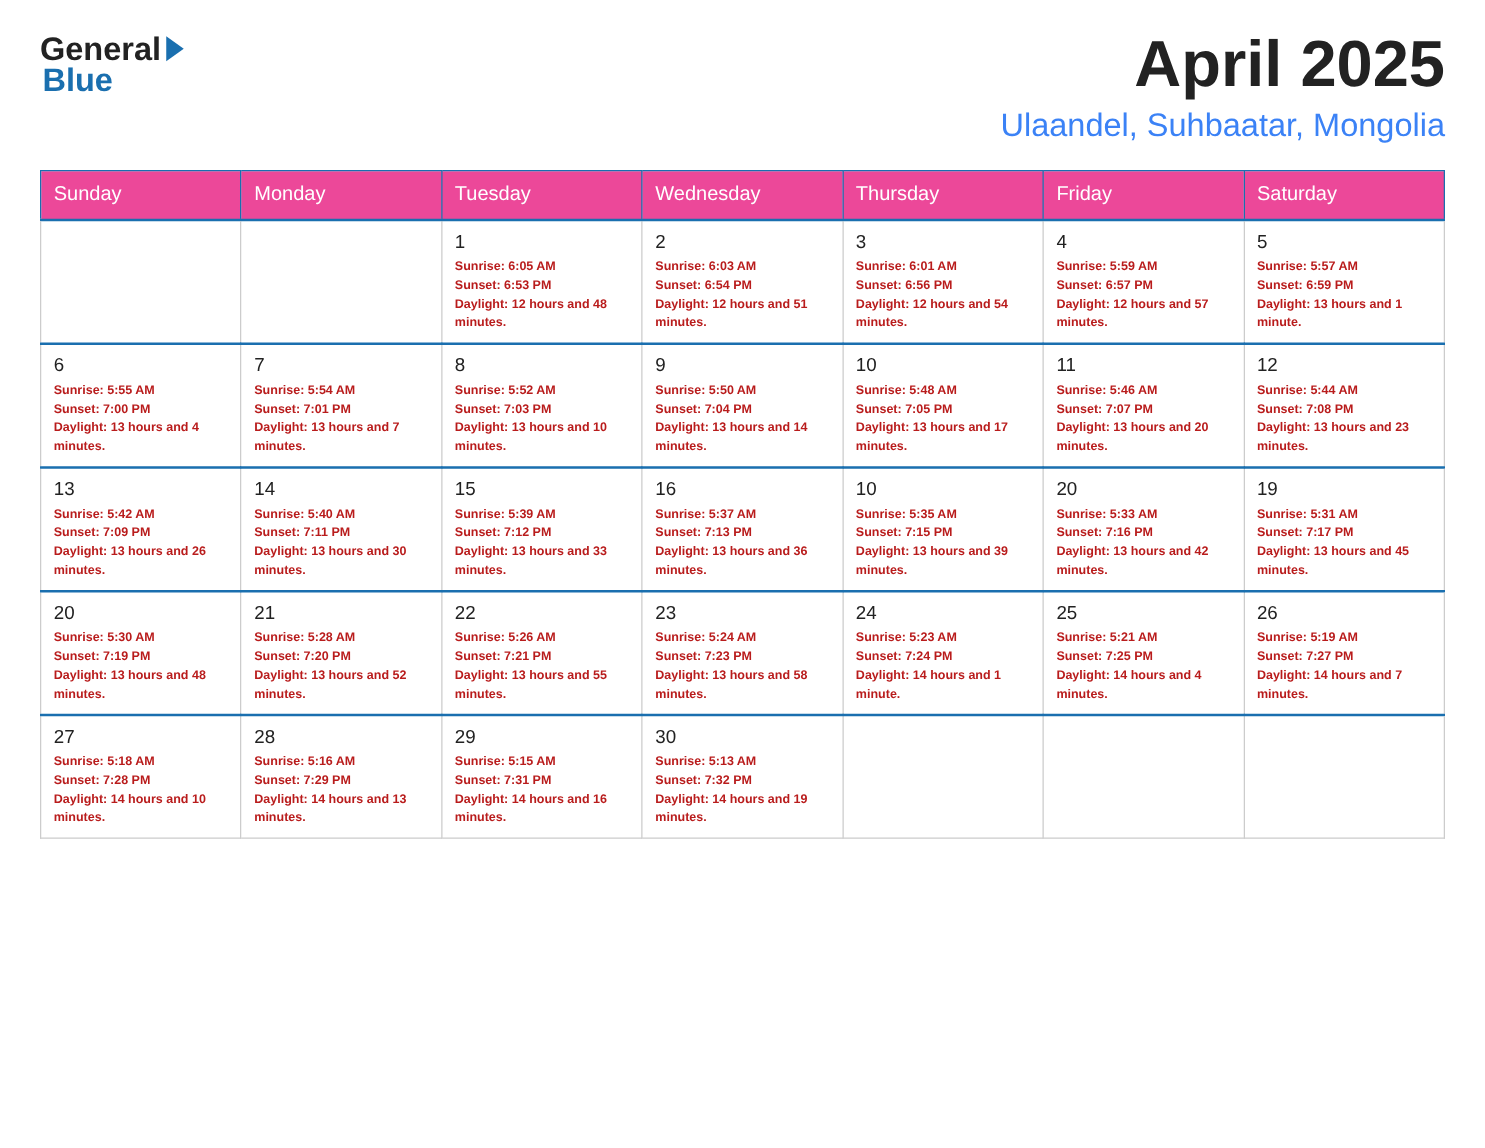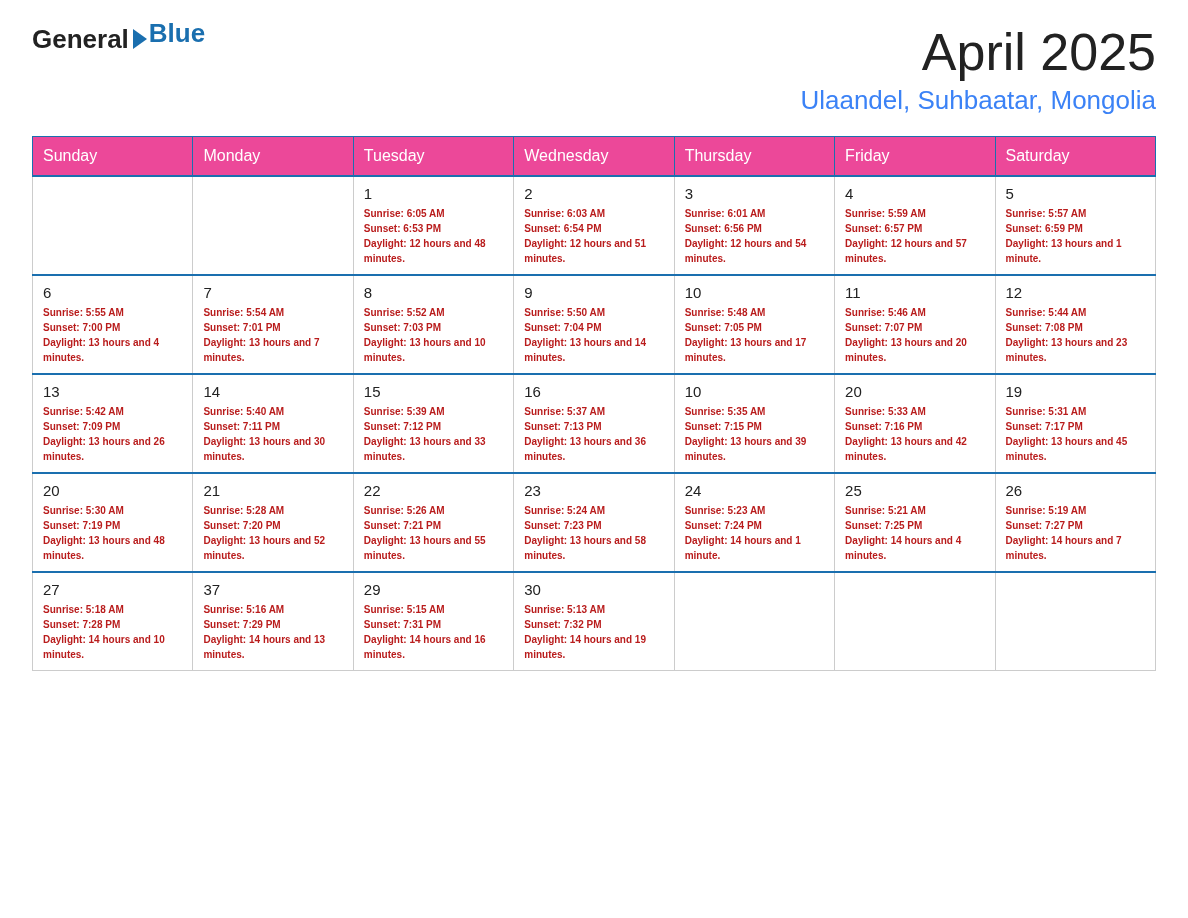--- a/index.html
+++ b/index.html
@@ -11,21 +11,21 @@
       min-height: 918px;
     }
     .header {
       display: flex;
       justify-content: space-between;
       align-items: flex-start;
       margin-bottom: 20px;
     }
     .logo {
       display: flex;
-      flex-direction: row;
+      flex-direction: column;
       align-items: flex-start;
     }
     .logo-top {
       display: flex;
       align-items: center;
     }
     .logo-general {
       font-size: 26px;
       font-weight: bold;
       color: #222;
@@ -44,21 +44,21 @@
       font-weight: bold;
       color: #1a6faf;
       margin-top: -6px;
       margin-left: 2px;
     }
     .title-section {
       text-align: right;
     }
     .month-title {
       font-size: 52px;
-      font-weight: normal;
+      font-weight: bold;
       color: #222;
       line-height: 1.1;
     }
     .location {
       font-size: 26px;
       color: #3b82f6;
       margin-top: 4px;
     }
     .calendar {
       width: 100%;
@@ -249,21 +249,21 @@
           <span class="day-number">26</span>
           <div class="day-info">Sunrise: 5:19 AM<br>Sunset: 7:27 PM<br>Daylight: 14 hours and 7 minutes.</div>
         </td>
       </tr>
       <tr>
         <td>
           <span class="day-number">27</span>
           <div class="day-info">Sunrise: 5:18 AM<br>Sunset: 7:28 PM<br>Daylight: 14 hours and 10 minutes.</div>
         </td>
         <td>
-          <span class="day-number">37</span>
+          <span class="day-number">28</span>
           <div class="day-info">Sunrise: 5:16 AM<br>Sunset: 7:29 PM<br>Daylight: 14 hours and 13 minutes.</div>
         </td>
         <td>
           <span class="day-number">29</span>
           <div class="day-info">Sunrise: 5:15 AM<br>Sunset: 7:31 PM<br>Daylight: 14 hours and 16 minutes.</div>
         </td>
         <td>
           <span class="day-number">30</span>
           <div class="day-info">Sunrise: 5:13 AM<br>Sunset: 7:32 PM<br>Daylight: 14 hours and 19 minutes.</div>
         </td>

